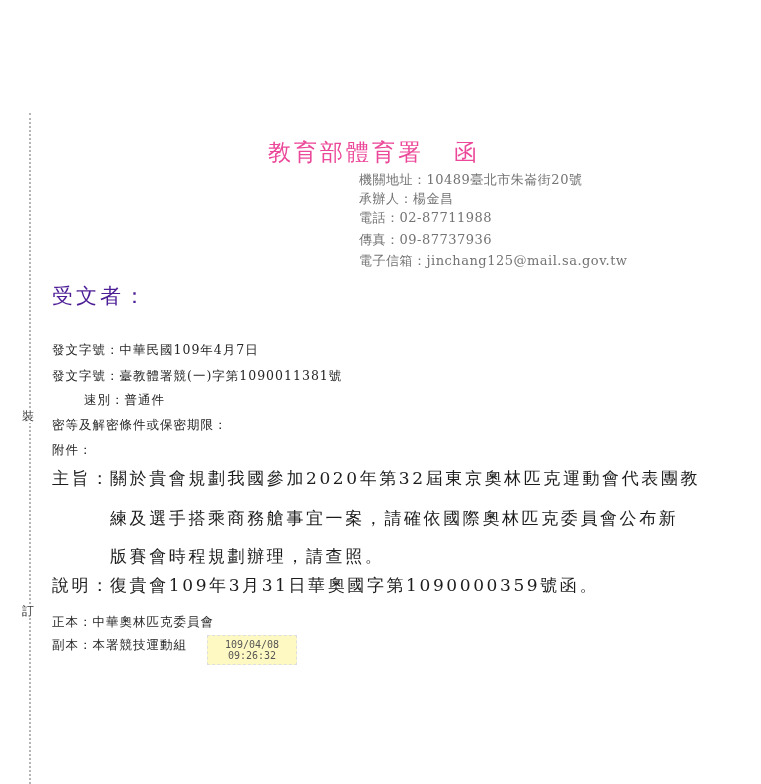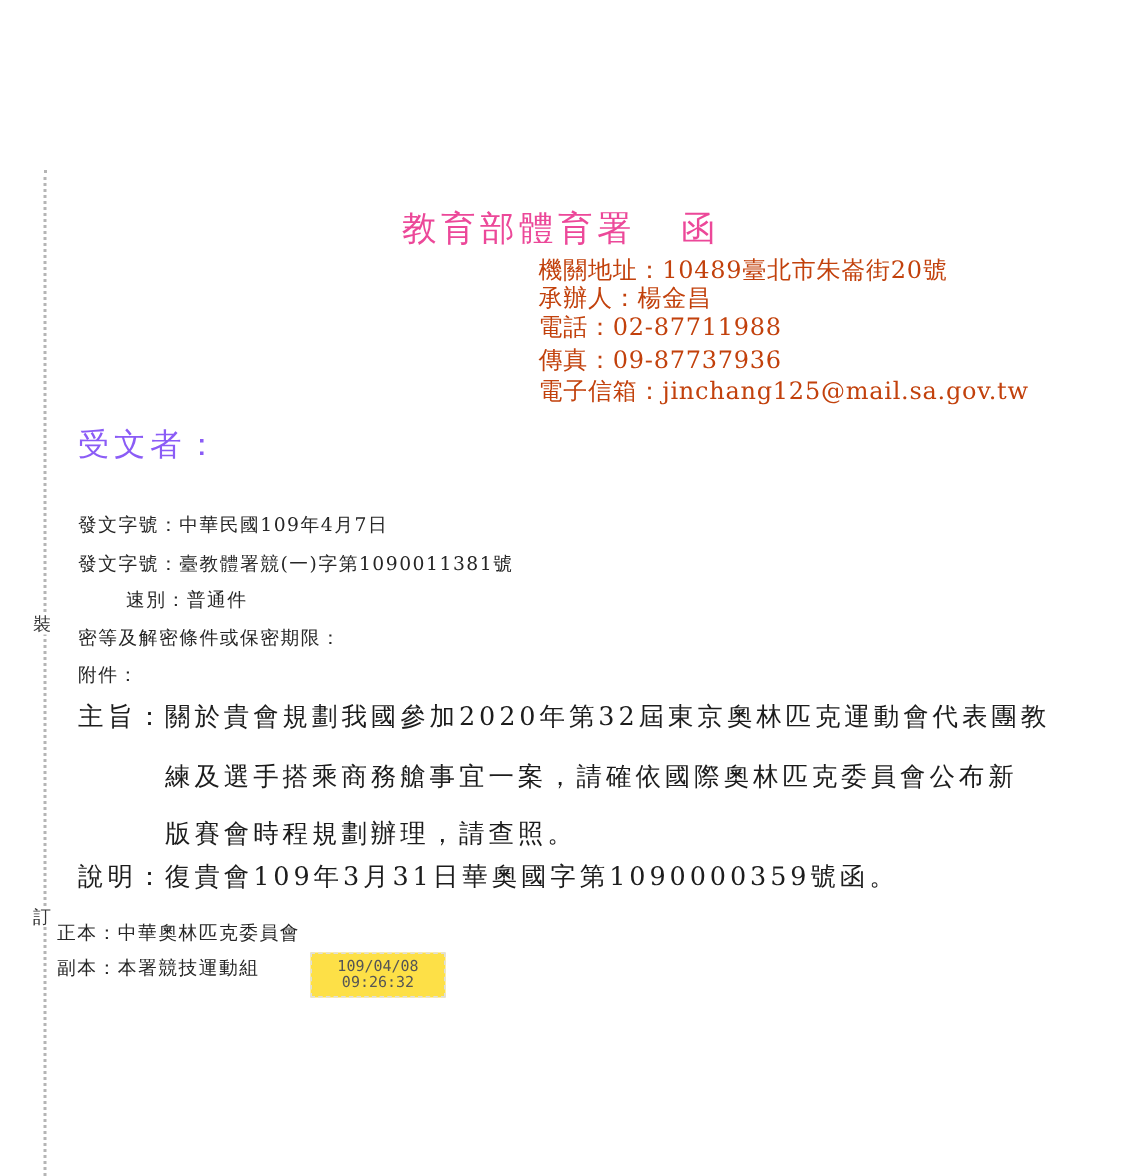--- a/index.html
+++ b/index.html
@@ -4,26 +4,26 @@
 <style>
   html, body { margin: 0; padding: 0; background: #ffffff; }
   body { width: 761px; height: 784px; position: relative; overflow: hidden;
          font-family: "DejaVu Serif", "Liberation Serif", serif; color: #1a1a1a; }
   .abs { position: absolute; white-space: nowrap; }
   .margin-line { position: absolute; left: 29px; top: 113px; height: 671px; width: 0;
                  border-left: 2px dotted #b5b5b5; }
   .margin-char { position: absolute; left: 22px; font-size: 12px; color: #333; background:#fff; line-height: 14px; }
   .title { left: 268px; top: 137px; font-size: 23px; letter-spacing: 3px; color: #ec4899; }
   .title .gap { display: inline-block; width: 30px; }
-  .info { left: 359px; font-size: 16px; letter-spacing: 0.5px; color: #c2410c; line-height: 16px; }
-  .recipient { left: 52px; top: 282px; font-size: 21px; letter-spacing: 3px; color: #8b5cf6; }
+  .info { left: 359px; font-size: 13px; letter-spacing: 0.5px; color: #737373; line-height: 16px; }
+  .recipient { left: 52px; top: 282px; font-size: 21px; letter-spacing: 3px; color: #4c1d95; }
   .meta { left: 52px; font-size: 12.5px; letter-spacing: 1px; color: #262626; line-height: 16px; }
   .body-line { font-size: 17px; letter-spacing: 2.6px; color: #1c1c1c; line-height: 22px; }
-  .cc { left: 38px; font-size: 12.5px; letter-spacing: 1px; color: #262626; line-height: 16px; }
-  .stamp { left: 207px; top: 635px; width: 90px; height: 30px; background: #fde047;
+  .cc { left: 52px; font-size: 12.5px; letter-spacing: 1px; color: #262626; line-height: 16px; }
+  .stamp { left: 207px; top: 635px; width: 90px; height: 30px; background: #fef9c3;
            border: 1px dashed #dedede; font-family: "DejaVu Sans Mono", "Liberation Mono", monospace;
            font-size: 10px; line-height: 11px; color: #555; text-align: center; padding-top: 3px; box-sizing: border-box; }
 </style>
 </head>
 <body>
 
 <div class="margin-line"></div>
 <span class="margin-char" style="top:409px;">裝</span>
 <span class="margin-char" style="top:604px;">訂</span>
 

